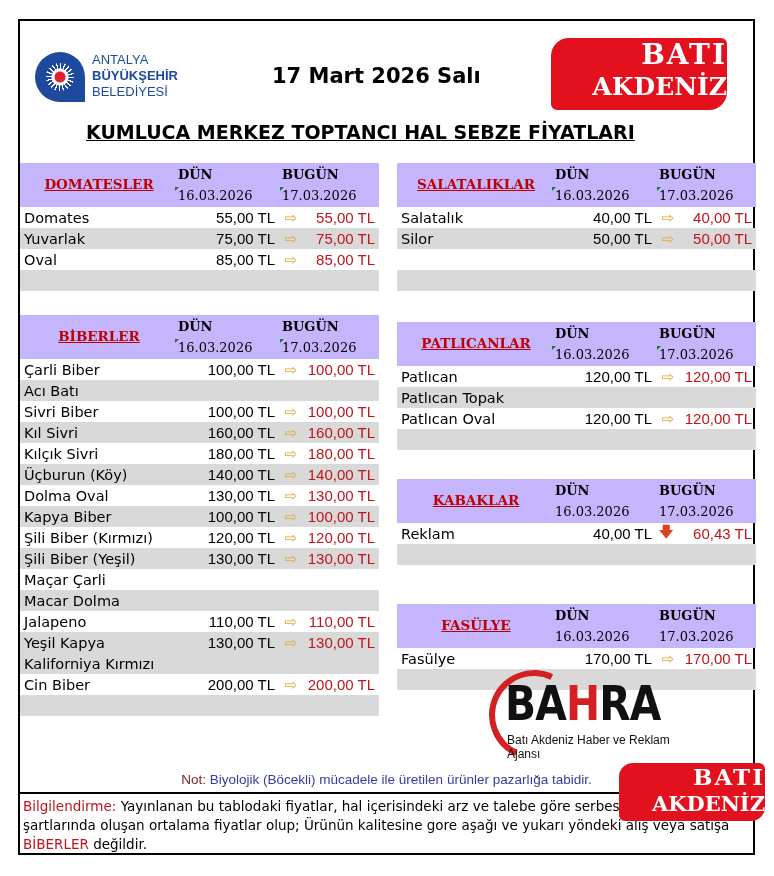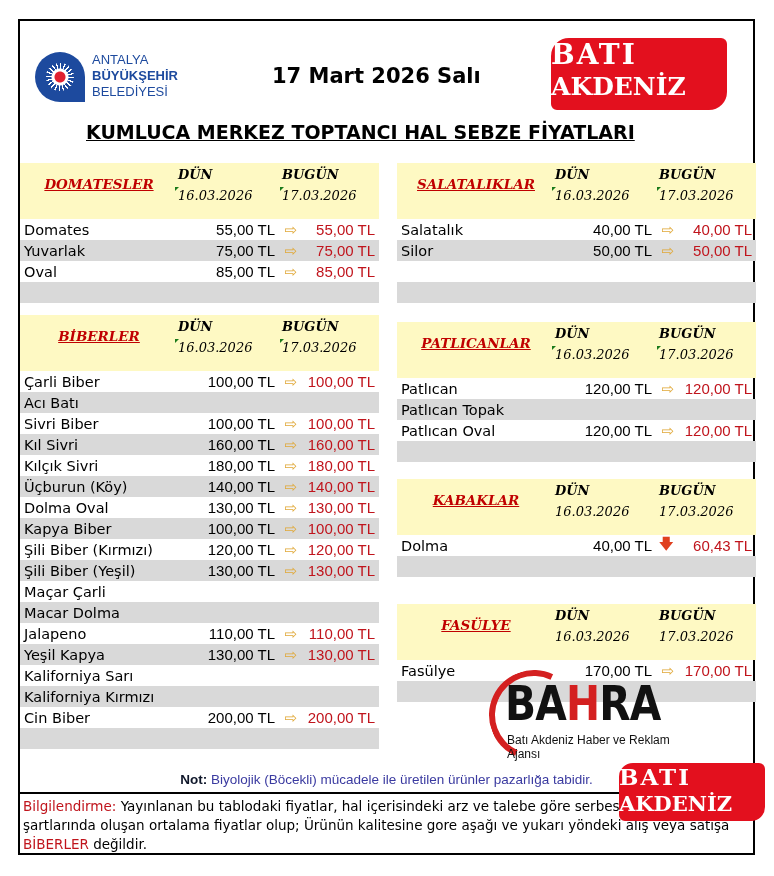--- a/index.html
+++ b/index.html
@@ -3,44 +3,44 @@
 <meta charset="utf-8">
 <style>
   html,body{margin:0;padding:0;background:#fff;}
   body{width:774px;height:876px;position:relative;overflow:hidden;font-family:"Liberation Sans",sans-serif;}
   .frame{position:absolute;left:18px;top:19px;width:737px;height:836px;border:2px solid #000;box-sizing:border-box;background:#fff;}
   .abb-logo{position:absolute;left:35px;top:50px;width:175px;height:56px;}
   .abb-circle{position:absolute;left:0;top:2px;width:50px;height:50px;border-radius:50% 50% 0 50%;background:#1d4a9e;}
   .abb-circle .sun{position:absolute;left:11px;top:11px;width:28px;height:28px;border-radius:50%;background:radial-gradient(circle,#e02030 0 5px,#fff 6px 8px,transparent 9px),repeating-conic-gradient(#fff 0 6deg,transparent 6deg 18deg);}
   .abb-text{position:absolute;left:57px;top:2px;font-size:13px;line-height:16px;color:#1d4a9e;}
   .date-title{position:absolute;left:272px;top:64px;font-family:"DejaVu Sans",sans-serif;font-size:21px;font-weight:bold;color:#000;}
-  .ba-logo{position:absolute;left:551px;top:38px;width:176px;height:72px;background:#e3101e;border-radius:18px 6px 18px 6px;color:#fff;font-family:"DejaVu Serif",serif;font-weight:bold;text-align:left;}
+  .ba-logo{position:absolute;left:551px;top:38px;width:176px;height:72px;background:#e3101e;border-radius:18px 6px 18px 6px;color:#fff;font-family:"DejaVu Serif",serif;font-weight:bold;text-align:right;}
   .ba-logo .l1{font-size:28px;line-height:34px;letter-spacing:2px;}
   .ba-logo .l2{font-size:25px;line-height:30px;}
   .ba-logo.small{left:619px;top:763px;width:146px;height:58px;border-radius:14px 6px 14px 6px;}
   .ba-logo.small .l1{font-size:23px;line-height:28px;}
   .ba-logo.small .l2{font-size:21px;line-height:26px;}
   .main-title{position:absolute;left:86px;top:121px;font-family:"DejaVu Sans",sans-serif;font-size:19px;font-weight:bold;text-decoration:underline;color:#000;}
   .section{position:absolute;width:359px;}
-  .sec-head{height:56px;background:#fef9c3;position:relative;font-style:italic;}
+  .sec-head{height:44px;background:#c4b5fd;position:relative;}
   .sec-name{position:absolute;left:0;width:158px;top:13px;text-align:center;font-family:"DejaVu Serif",serif;font-size:13.5px;font-weight:bold;color:#c00000;text-decoration:underline;}
   .col-h{position:absolute;width:110px;text-align:left;font-family:"DejaVu Serif",serif;font-size:13px;color:#000;}
   .col-h.lbl{top:4px;font-weight:bold;}
   .col-h.dt{top:25px;}
   .col-h.c1{left:158px;} .col-h.c2{left:262px;}
   .tri{position:absolute;width:0;height:0;border-top:4px solid #1a7a1a;border-right:4px solid transparent;top:24px;}
   .row{height:21px;display:flex;align-items:center;font-size:15px;color:#000;position:relative;}
   .row.alt{background:#d9d9d9;}
   .row .nm{position:absolute;left:4px;font-family:"DejaVu Sans",sans-serif;font-size:14.5px;}
   .row .p1{position:absolute;right:104px;font-size:15px;}
   .row .ar{position:absolute;right:82px;font-size:15px;color:#e0a838;}
   .row .ar.down{color:#e04020;}
   .row .p2{position:absolute;right:4px;font-size:15px;color:#c0141c;}
   .note{position:absolute;left:20px;top:772px;width:733px;text-align:center;font-size:13.5px;color:#3a3aa0;}
-  .note b{color:#0f172a;font-weight:bold;}
+  .note b{color:#7f1d1d;font-weight:normal;}
   .info{position:absolute;left:18px;top:792px;width:737px;height:63px;border-top:2px solid #000;box-sizing:border-box;padding:3px 5px;font-family:"DejaVu Sans",sans-serif;font-size:13.5px;line-height:19px;color:#000;}
   .info .red{color:#c0141c;}
   .bahra{position:absolute;left:487px;top:665px;width:190px;height:95px;}
   .bahra .ring{position:absolute;left:2px;top:5px;width:90px;height:90px;border-radius:50%;border:6px solid #d42020;border-right-color:transparent;border-bottom-color:transparent;transform:rotate(-20deg);box-sizing:border-box;}
   .bahra .word{position:absolute;left:18px;top:10px;font-family:"DejaVu Sans",sans-serif;font-size:48px;font-weight:bold;letter-spacing:-1px;color:#111;transform:scaleX(0.85);transform-origin:left;}
   .bahra .word .h{color:#d42020;}
   .bahra .sub{position:absolute;left:20px;top:68px;font-size:12px;color:#111;}
 </style>
 </head>
 <body>
@@ -225,26 +225,20 @@
       <span class="p1">110,00 TL</span>
       <span class="ar ">⇨</span>
       <span class="p2">110,00 TL</span>
     </div>
       <div class="row alt">
       <span class="nm">Yeşil Kapya</span>
       <span class="p1">130,00 TL</span>
       <span class="ar ">⇨</span>
       <span class="p2">130,00 TL</span>
     </div>
-      <div class="row ">
-      <span class="nm">Kaliforniya Sarı</span>
-      <span class="p1"></span>
-
-      <span class="p2"></span>
-    </div>
       <div class="row alt">
       <span class="nm">Kaliforniya Kırmızı</span>
       <span class="p1"></span>
 
       <span class="p2"></span>
     </div>
       <div class="row ">
       <span class="nm">Cin Biber</span>
       <span class="p1">200,00 TL</span>
       <span class="ar ">⇨</span>
@@ -301,21 +295,21 @@
     <div class="section" style="left: 397px; top: 479px;">
       <div class="sec-head">
     <div class="sec-name">KABAKLAR</div>
     <div class="col-h lbl c1">DÜN</div>
     <div class="col-h lbl c2">BUGÜN</div>
     <div class="col-h dt c1">16.03.2026</div>
     <div class="col-h dt c2">17.03.2026</div>
 
   </div>
       <div class="row ">
-      <span class="nm">Dolma</span>
+      <span class="nm">Reklam</span>
       <span class="p1">40,00 TL</span>
       <span class="ar down">🡇</span>
       <span class="p2">60,43 TL</span>
     </div>
       <div class="row alt">
       <span class="nm"></span>
       <span class="p1"></span>
 
       <span class="p2"></span>
     </div>

